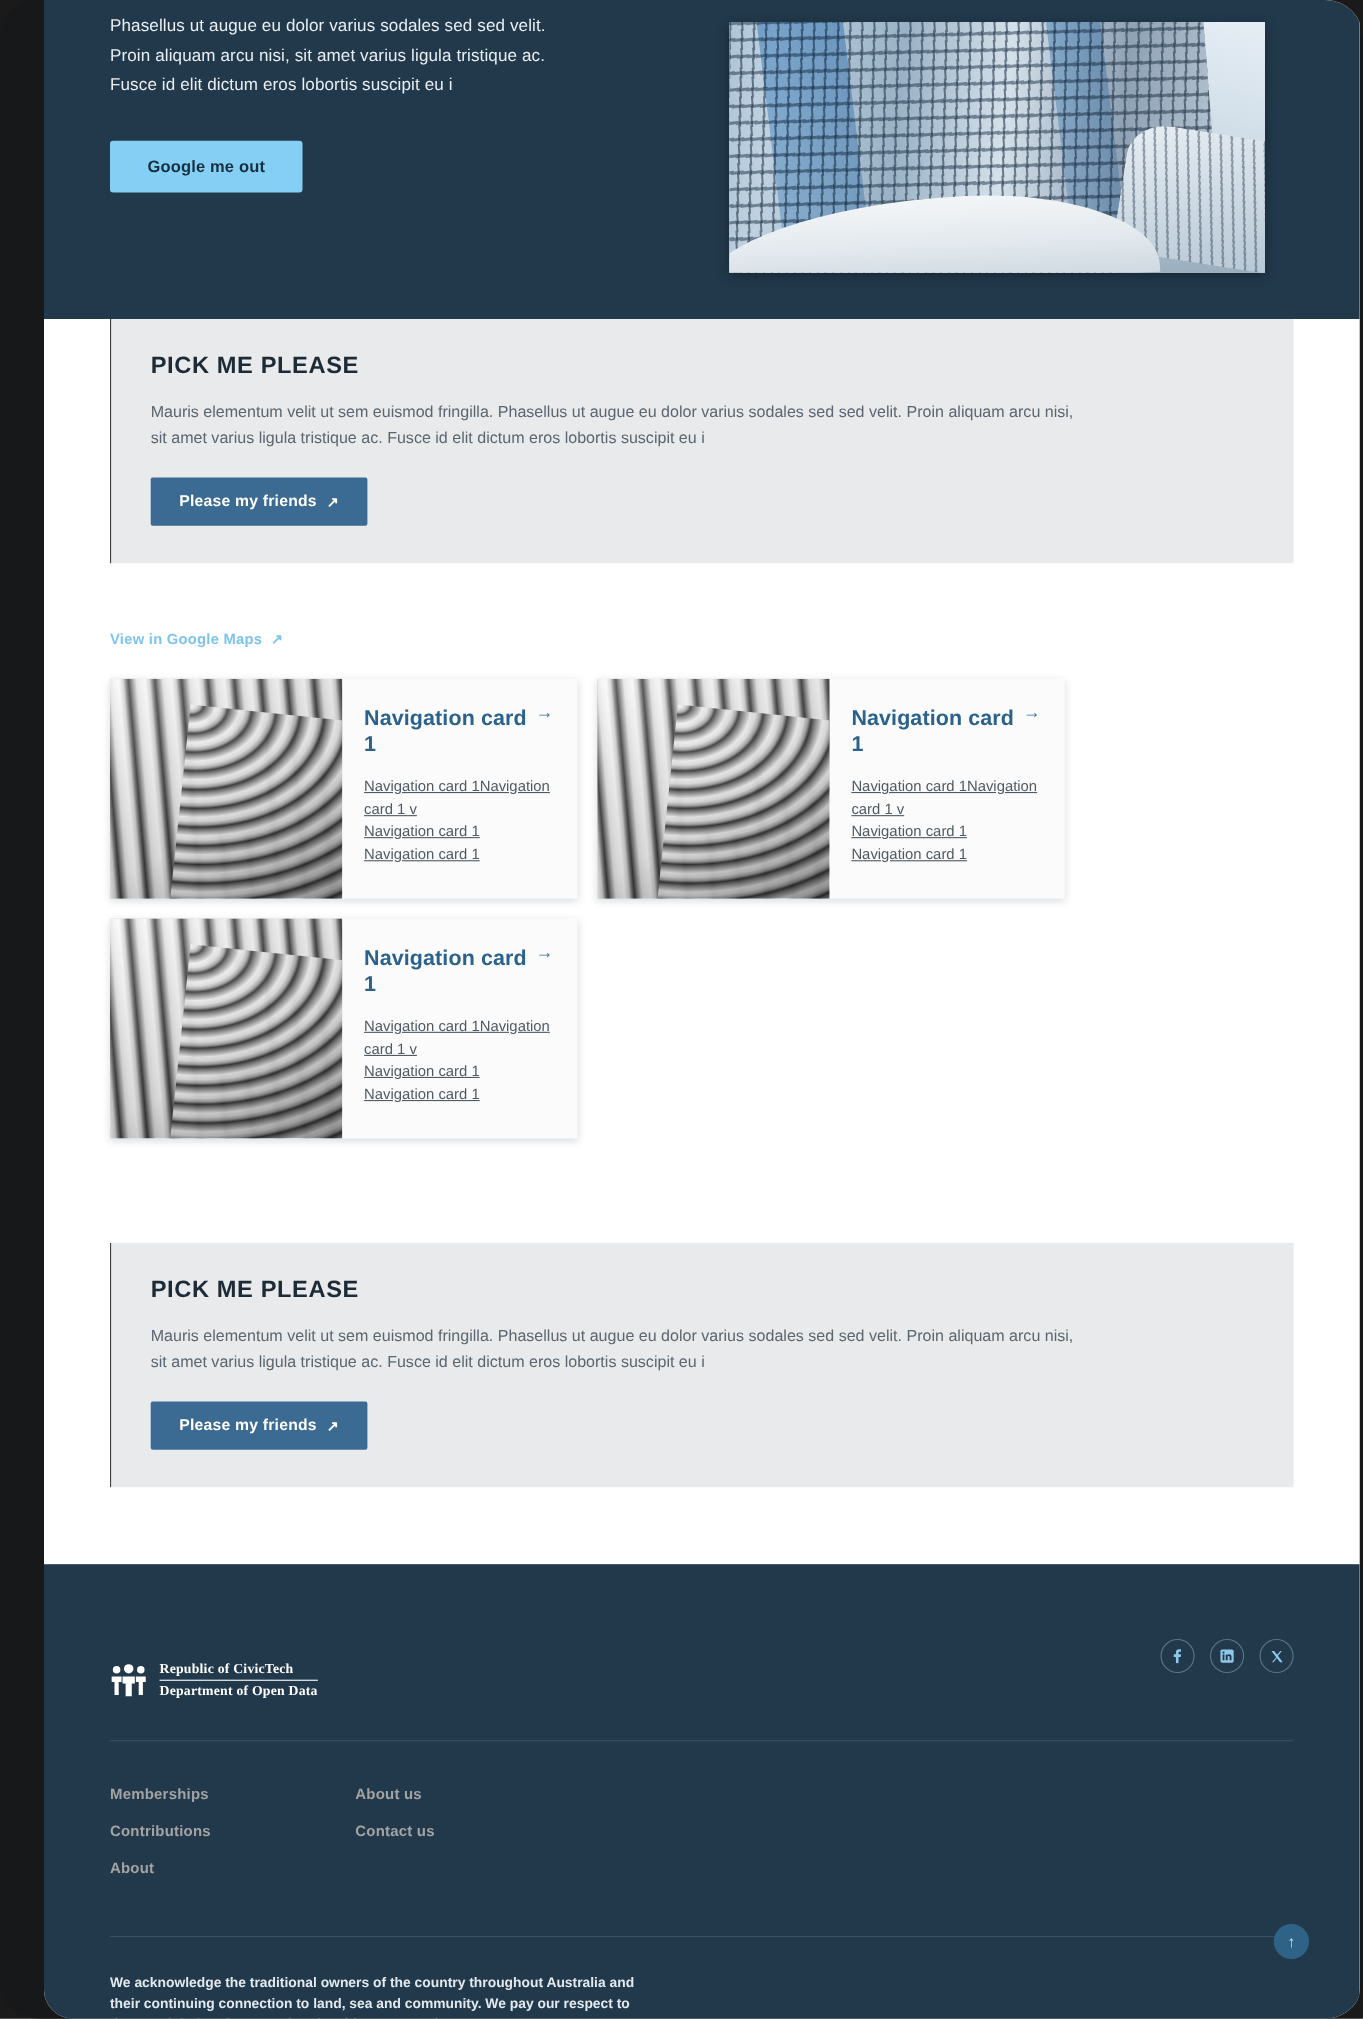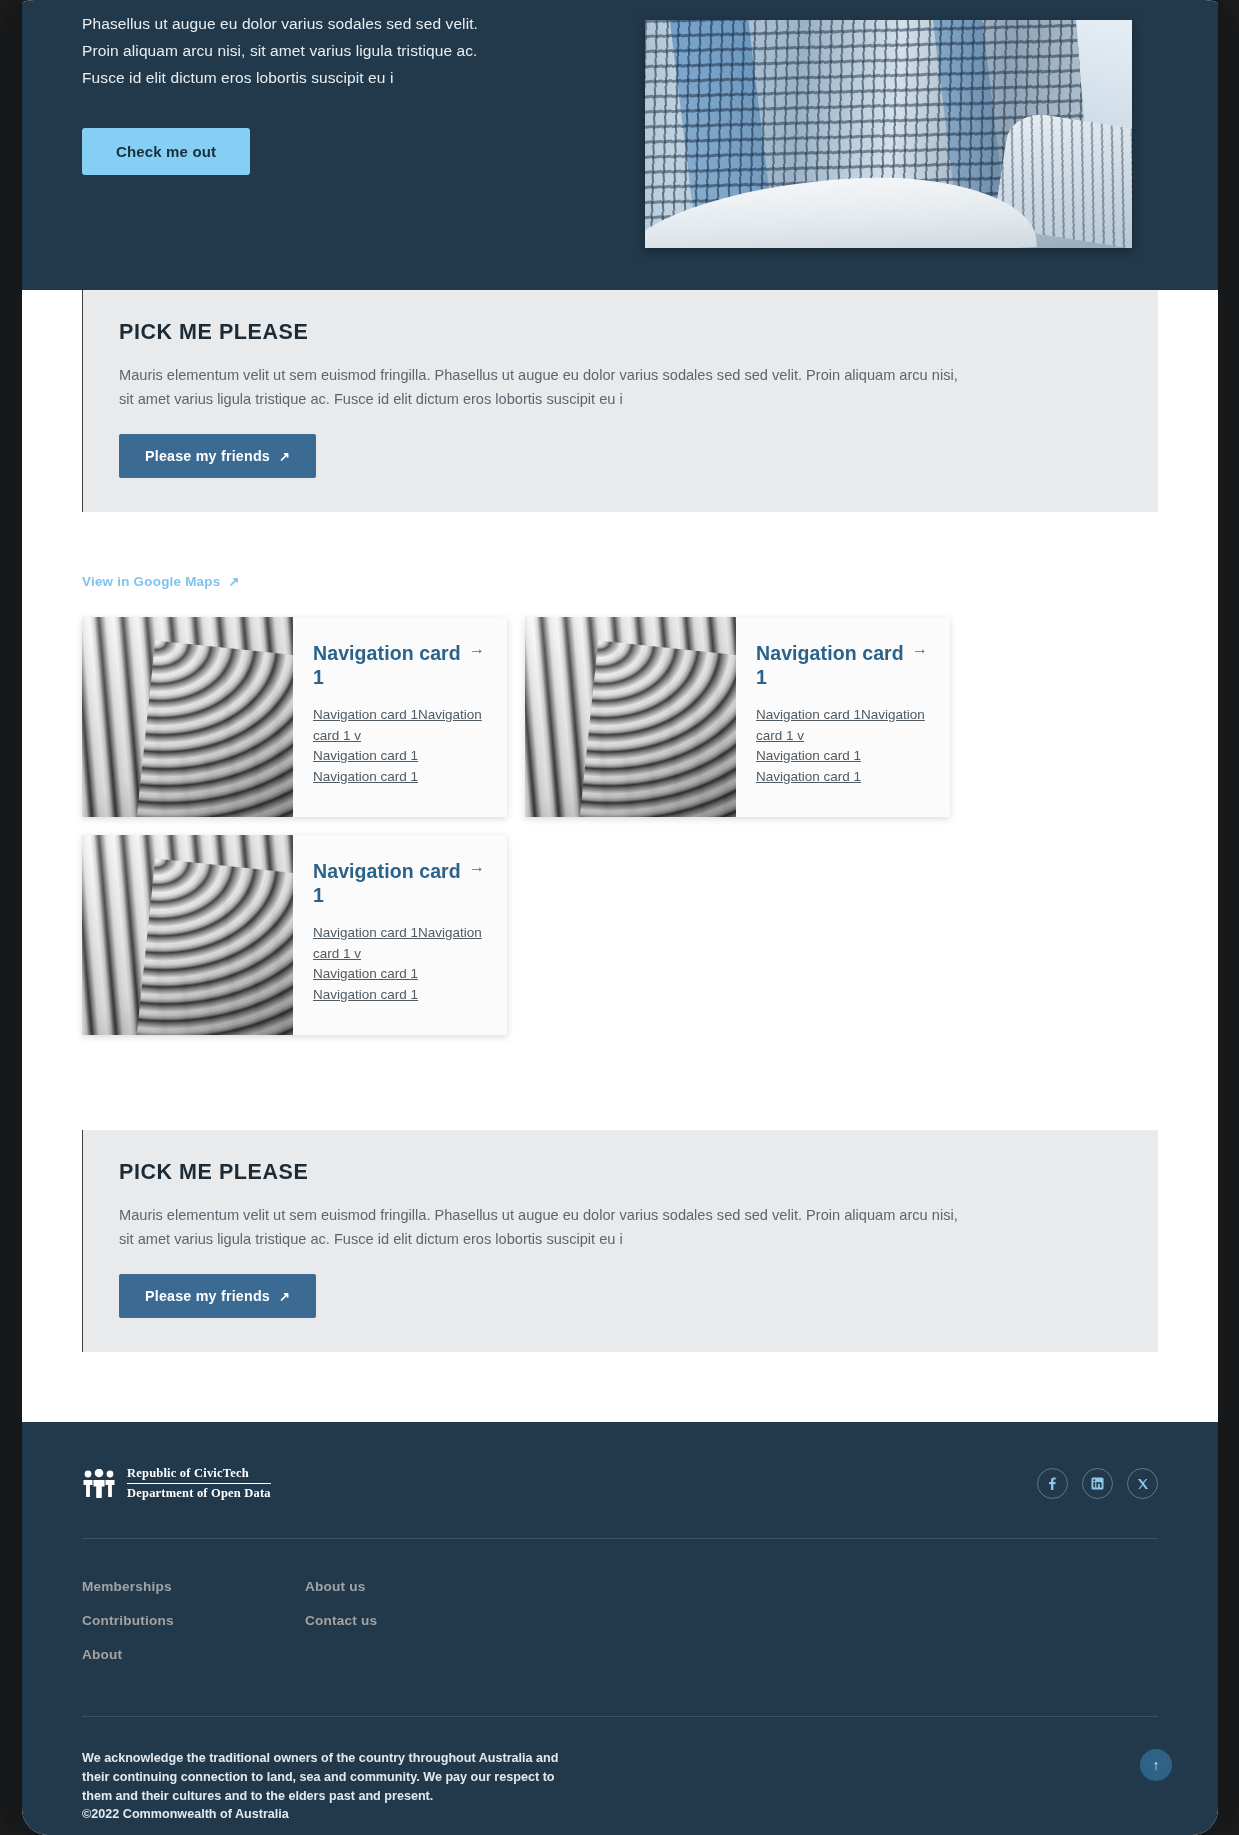--- a/index.html
+++ b/index.html
@@ -16,21 +16,21 @@
   .device-frame {
     position: absolute;
     left: 0; top: 0;
     width: 1239px; height: 1835px;
     background: #17181a;
     border-radius: 34px;
     overflow: hidden;
   }
   .viewport {
     position: absolute;
-    left: 22px; top: 0;
+    left: 40px; top: 0;
     width: 1196px;
     height: 1835px;
     border-radius: 0 0 26px 26px;
     overflow: hidden;
     background: #ffffff;
   }
 
   
   .hero {
     position: relative;
@@ -301,20 +301,21 @@
   }
   .footer-top {
     display: flex;
     align-items: center;
     justify-content: space-between;
   }
   .brand {
     display: flex;
     align-items: center;
     gap: 11px;
+    margin-top: 44px;
   }
   .brand-mark { width: 34px; height: 30px; flex: 0 0 34px; }
   .brand-text {
     font-family: "Liberation Serif", serif;
     color: #ffffff;
     line-height: 1.2;
   }
   .brand-line1 {
     font-size: 12.5px;
     font-weight: 700;
@@ -404,21 +405,21 @@
 </head>
 <body>
 
 <div class="device-frame">
   <div class="viewport">
 
     <section class="hero">
       <div class="hero-inner">
         <div class="hero-text-col">
           <p class="hero-paragraph">Phasellus ut augue eu dolor varius sodales sed sed velit. Proin aliquam arcu nisi, sit amet varius ligula tristique ac. Fusce id elit dictum eros lobortis suscipit eu i</p>
-          <button class="hero-cta">Check me out</button>
+          <button class="hero-cta">Google me out</button>
         </div>
         <div class="hero-image-wrap">
           <div class="bld"></div>
           <div class="bld-sky"></div>
           <div class="bld-grid"></div>
           <div class="bld-blue"></div>
           <div class="bld-blue2"></div>
           <div class="bld-right"></div>
           <div class="bld-canopy-under"></div>
           <div class="bld-canopy"></div>

